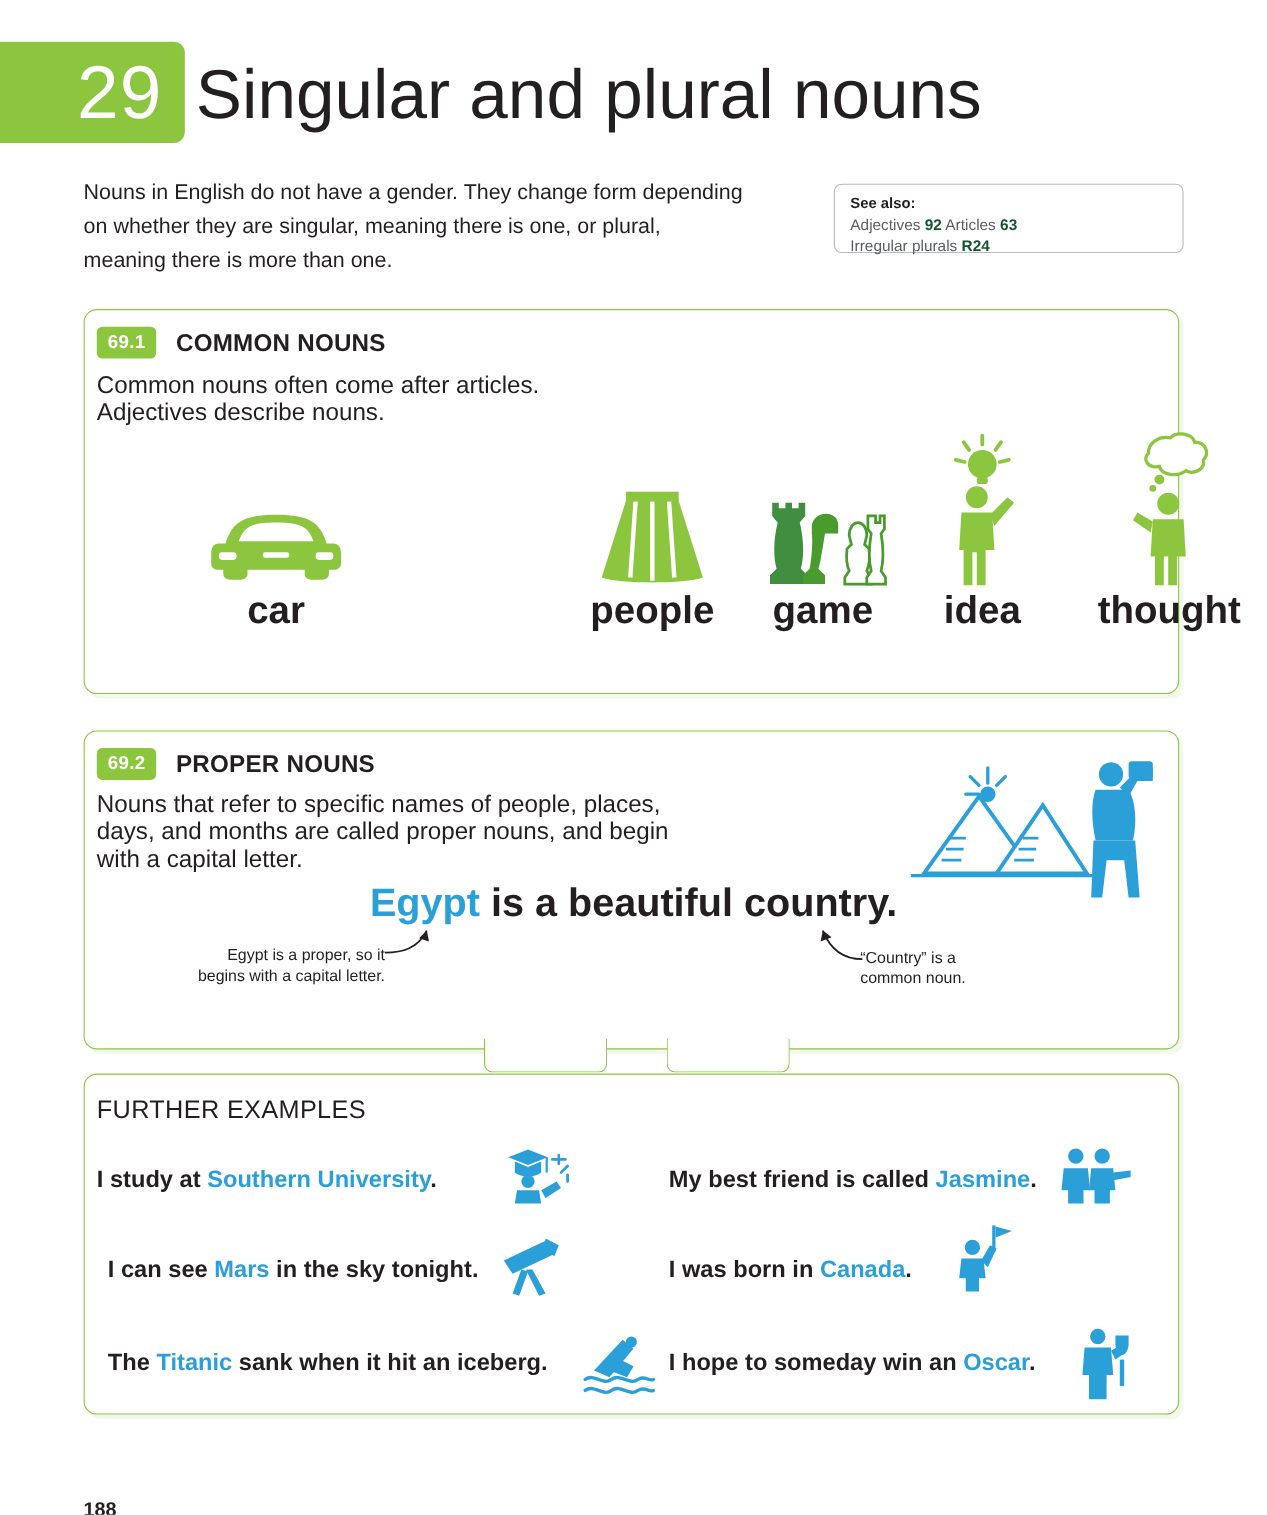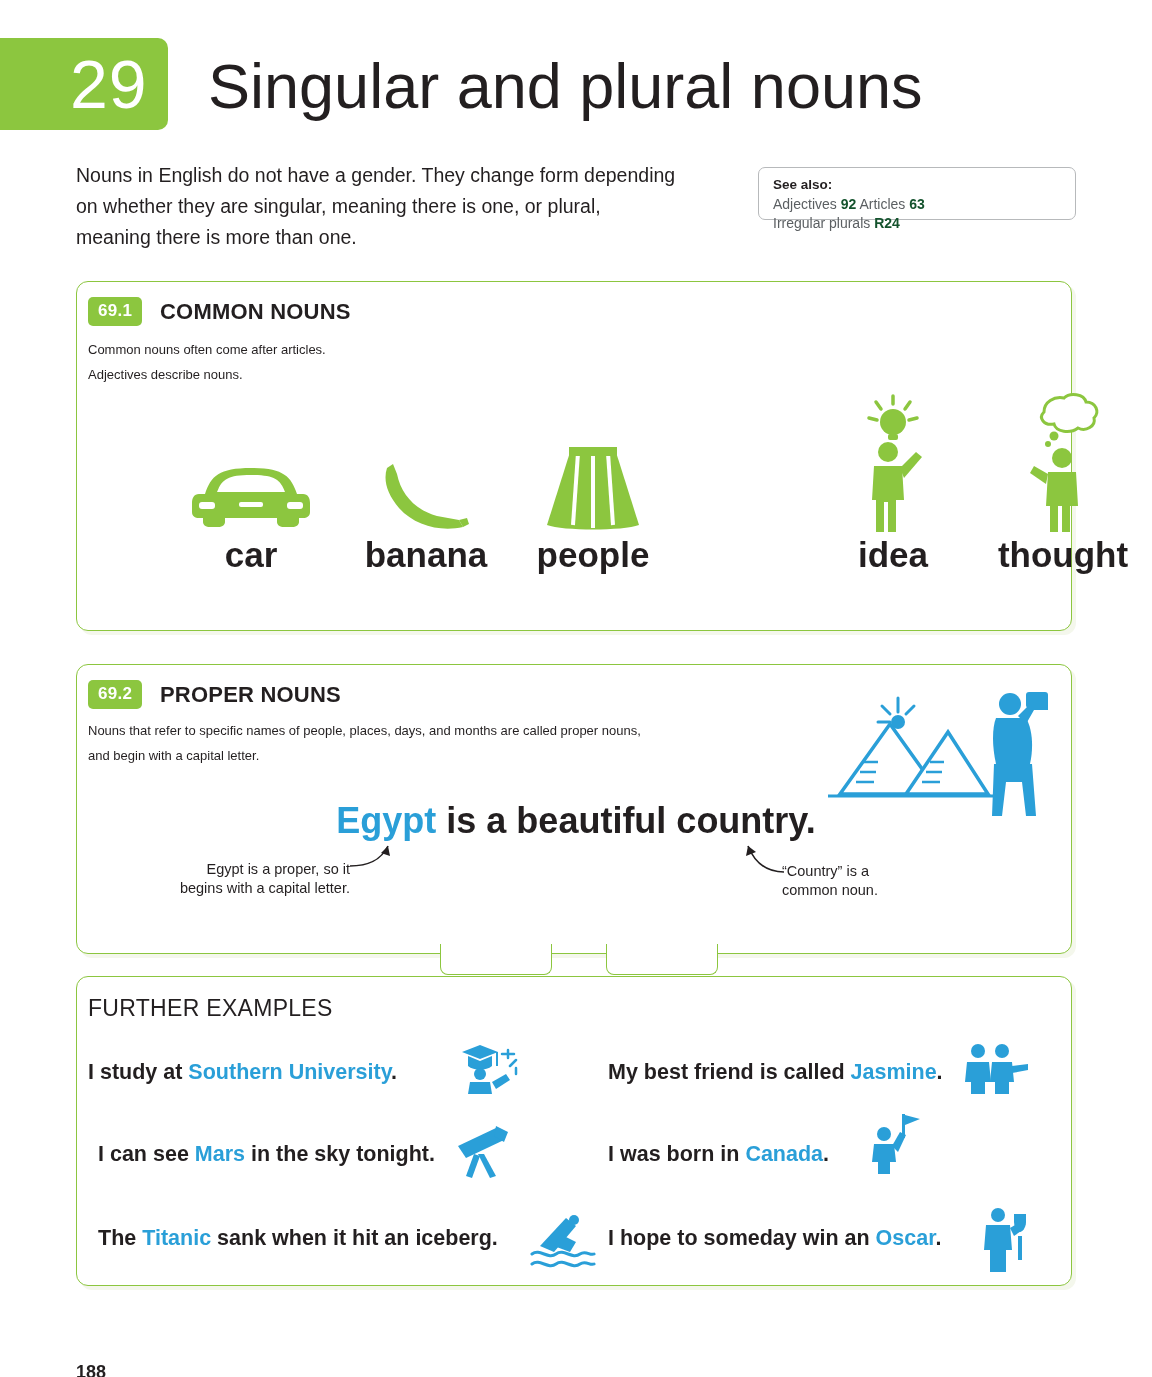--- a/index.html
+++ b/index.html
@@ -38,40 +38,39 @@
   }
   .page-title {
     position: absolute;
     left: 178px;
     top: 48px;
     font-size: 63px;
     line-height: 76px;
     font-weight: 300;
     color: #231f20;
     white-space: nowrap;
-    margin-left: 30px;
   }
 
   .intro {
     position: absolute;
     left: 76px;
     top: 160px;
     width: 600px;
     font-size: 19.5px;
     line-height: 31px;
     color: #231f20;
   }
 
   
   .see-also {
     position: absolute;
     left: 758px;
     top: 167px;
     width: 318px;
-    height: 53px;
+    height: 63px;
     border: 1px solid #b7b9bb;
     border-radius: 7px;
     background: #fff;
     padding: 9px 14px 0 14px;
     box-sizing: border-box;
   }
   .see-also .sa-title {
     font-size: 13.5px;
     font-weight: bold;
     color: #231f20;
@@ -111,21 +110,21 @@
   }
   .sec-title {
     position: absolute;
     font-size: 22px;
     font-weight: bold;
     letter-spacing: 0.2px;
     color: #231f20;
   }
   .sec-desc {
     position: absolute;
-    font-size: 13px;
+    font-size: 22px;
     line-height: 25px;
     color: #231f20;
   }
 
   
   .word-row {
     position: absolute;
     left: 88px;
     top: 400px;
     width: 980px;
@@ -233,43 +232,45 @@
         <path d="M14 44 C20 26 28 18 60 18 C92 18 100 26 106 44 L112 44 C117 44 119 48 119 53 L119 62 C119 66 116 68 112 68 L108 68 L108 72 C108 75 105 77 101 77 L93 77 C89 77 86 75 86 72 L86 68 L34 68 L34 72 C34 75 31 77 27 77 L19 77 C15 77 12 75 12 72 L12 68 L8 68 C4 68 1 66 1 62 L1 53 C1 48 3 44 8 44 Z" fill="#8cc63f"></path>
         <path d="M26 42 C31 29 37 25 60 25 C83 25 89 29 94 42 Z" fill="#ffffff"></path>
         <rect x="8" y="52" width="16" height="7" rx="3" fill="#ffffff"></rect>
         <rect x="96" y="52" width="16" height="7" rx="3" fill="#ffffff"></rect>
         <rect x="48" y="52" width="24" height="5" rx="2" fill="#ffffff"></rect>
       </svg>
     </div>
     <div class="word-label">car</div>
   </div>
 
-  <div class="word-item" style="left:248px; top:20px; width:180px;">
-    <div class="word-icon">
-      <svg width="110" height="85" viewBox="0 0 110 85">
-        <path d="M16 18 L22 14 L26 24 C30 44 44 60 66 66 L88 70 L92 77 C70 82 44 76 28 58 C16 44 12 30 16 18 Z" fill="#8cc63f"></path>
-        <path d="M88 70 L96 68 L98 74 L92 77 Z" fill="#8cc63f"></path>
-      </svg>
-    </div>
-    <div class="word-label">banana</div>
-  </div>
 
   <div class="word-item" style="left:430px; top:20px; width:150px;">
     <div class="word-icon">
       <svg width="100" height="92" viewBox="0 0 100 92">
         <path d="M28 6 L72 6 L96 82 C80 88 20 88 4 82 Z" fill="#8cc63f"></path>
         <path d="M35 10 L30 82" stroke="#ffffff" stroke-width="4" fill="none"></path>
         <path d="M50 10 L50 85" stroke="#ffffff" stroke-width="4" fill="none"></path>
         <path d="M65 10 L70 82" stroke="#ffffff" stroke-width="4" fill="none"></path>
         <rect x="26" y="4" width="48" height="9" fill="#8cc63f"></rect>
       </svg>
     </div>
     <div class="word-label">people</div>
   </div>
 
+  <div class="word-item" style="left:580px; top:20px; width:160px;">
+    <div class="word-icon">
+      <svg width="120" height="90" viewBox="0 0 120 90">
+        <path d="M14 12 L20 12 L20 17 L26 17 L26 12 L32 12 L32 17 L38 17 L38 12 L44 12 L44 24 L39 30 C43 46 43 62 40 72 L46 78 L46 86 L12 86 L12 78 L18 72 C15 62 15 46 19 30 L14 24 Z" fill="#1f7a1f" opacity="0.85"></path>
+        <path d="M50 34 C50 26 57 22 63 22 C69 22 74 26 74 32 L74 40 L62 40 C60 52 58 66 56 72 L62 78 L62 86 L42 86 L42 78 L48 72 C50 62 51 48 50 40 Z" fill="#4a9b2e"></path>
+        <path d="M84 42 C84 34 88 30 92 30 C96 30 100 34 100 42 L98 50 L102 54 C103 64 102 70 100 74 L104 80 L104 86 L80 86 L80 80 L84 74 C82 70 81 64 82 54 L86 50 Z" fill="#ffffff" stroke="#4a9b2e" stroke-width="2.5"></path>
+        <path d="M104 24 L108 24 L108 30 L112 30 L112 24 L116 24 L116 36 L113 40 C115 52 115 66 113 74 L117 80 L117 86 L100 86 L100 80 L104 74 C102 66 102 52 104 40 L101 36 L101 24 Z" fill="#ffffff" stroke="#4a9b2e" stroke-width="2.5"></path>
+      </svg>
+    </div>
+    <div class="word-label">game</div>
+  </div>
 
   <div class="word-item" style="left:730px; top:-10px; width:150px;">
     <div class="word-icon" style="height:145px;">
       <svg width="110" height="145" viewBox="0 0 110 145">
         <g fill="#8cc63f">
           <path d="M55 6 L55 14 M38 12 L43 19 M72 12 L67 19 M31 28 L39 30 M79 28 L71 30" stroke="#8cc63f" stroke-width="3.5" stroke-linecap="round"></path>
           <circle cx="55" cy="32" r="13"></circle>
           <rect x="50" y="44" width="10" height="6" rx="2"></rect>
         </g>
         <g fill="#8cc63f">

